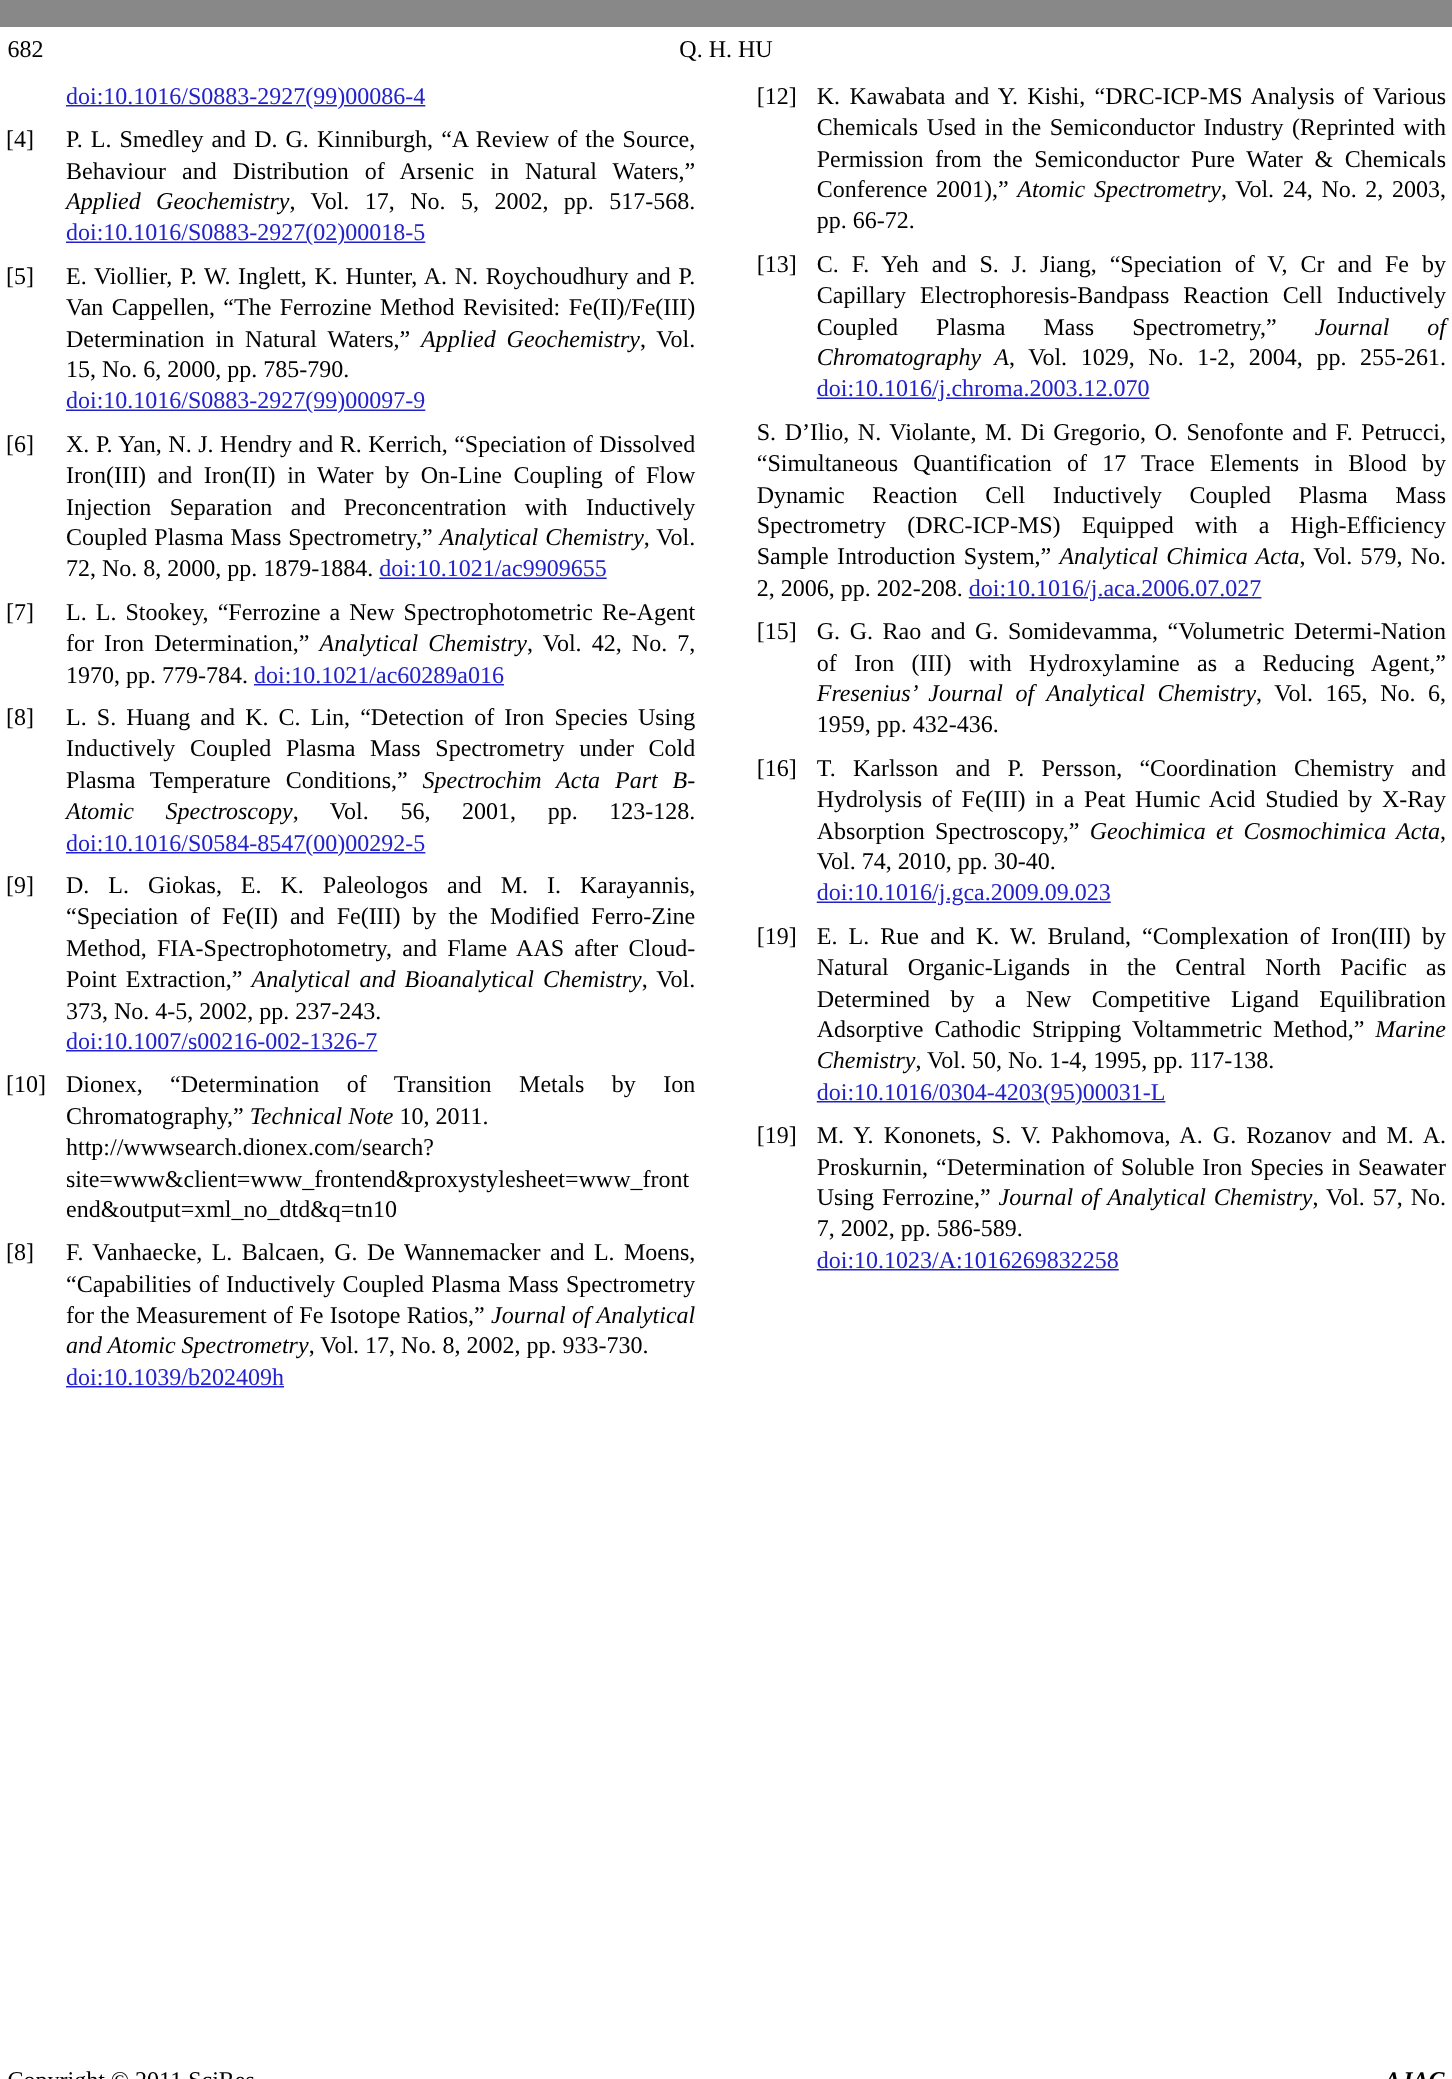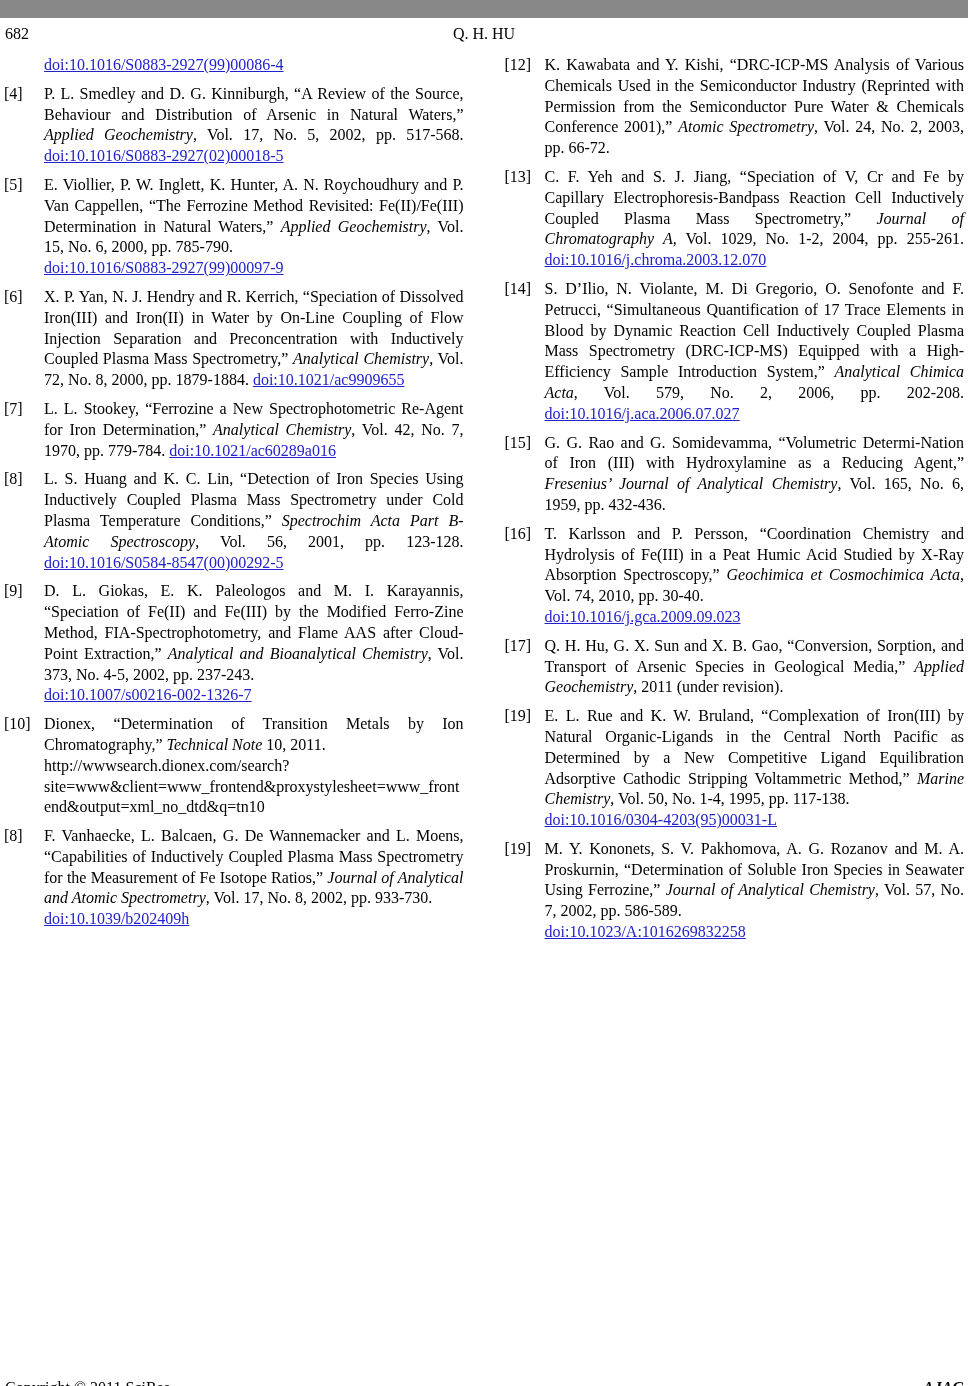--- a/index.html
+++ b/index.html
@@ -97,34 +97,29 @@
     <div class="column" id="refs-right">
         <div class="ref">
           <span class="ref-label">[12]</span>
           <div class="ref-body"><span>K. Kawabata and Y. Kishi, “DRC-ICP-MS Analysis of Various Chemicals Used in the Semiconductor Industry (Reprinted with Permission from the Semiconductor Pure Water &amp; Chemicals Conference 2001),” </span><span class="it">Atomic Spectrometry</span><span>, Vol. 24, No. 2, 2003, pp. 66-72.</span></div>
         </div>
         <div class="ref">
           <span class="ref-label">[13]</span>
           <div class="ref-body"><span>C. F. Yeh and S. J. Jiang, “Speciation of V, Cr and Fe by Capillary Electrophoresis-Bandpass Reaction Cell Inductively Coupled Plasma Mass Spectrometry,” </span><span class="it">Journal of Chromatography A</span><span>, Vol. 1029, No. 1-2, 2004, pp. 255-261. </span><a class="doi-link" href="#">doi:10.1016/j.chroma.2003.12.070</a></div>
         </div>
         <div class="ref">
-          <span class="ref-label">[14]</span>
           <div class="ref-body"><span>S. D’Ilio, N. Violante, M. Di Gregorio, O. Senofonte and F. Petrucci, “Simultaneous Quantification of 17 Trace Elements in Blood by Dynamic Reaction Cell Inductively Coupled Plasma Mass Spectrometry (DRC-ICP-MS) Equipped with a High-Efficiency Sample Introduction System,” </span><span class="it">Analytical Chimica Acta</span><span>, Vol. 579, No. 2, 2006, pp. 202-208. </span><a class="doi-link" href="#">doi:10.1016/j.aca.2006.07.027</a></div>
         </div>
         <div class="ref">
           <span class="ref-label">[15]</span>
           <div class="ref-body"><span>G. G. Rao and G. Somidevamma, “Volumetric Determi-Nation of Iron (III) with Hydroxylamine as a Reducing Agent,” </span><span class="it">Fresenius’ Journal of Analytical Chemistry</span><span>, Vol. 165, No. 6, 1959, pp. 432-436.</span></div>
         </div>
         <div class="ref">
           <span class="ref-label">[16]</span>
           <div class="ref-body"><span>T. Karlsson and P. Persson, “Coordination Chemistry and Hydrolysis of Fe(III) in a Peat Humic Acid Studied by X-Ray Absorption Spectroscopy,” </span><span class="it">Geochimica et Cosmochimica Acta</span><span>, Vol. 74, 2010, pp. 30-40.</span><br><a class="doi-link" href="#">doi:10.1016/j.gca.2009.09.023</a></div>
-        </div>
-        <div class="ref">
-          <span class="ref-label">[17]</span>
-          <div class="ref-body"><span>Q. H. Hu, G. X. Sun and X. B. Gao, “Conversion, Sorption, and Transport of Arsenic Species in Geological Media,” </span><span class="it">Applied Geochemistry</span><span>, 2011 (under revision).</span></div>
         </div>
         <div class="ref">
           <span class="ref-label">[19]</span>
           <div class="ref-body"><span>E. L. Rue and K. W. Bruland, “Complexation of Iron(III) by Natural Organic-Ligands in the Central North Pacific as Determined by a New Competitive Ligand Equilibration Adsorptive Cathodic Stripping Voltammetric Method,” </span><span class="it">Marine Chemistry</span><span>, Vol. 50, No. 1-4, 1995, pp. 117-138.</span><br><a class="doi-link" href="#">doi:10.1016/0304-4203(95)00031-L</a></div>
         </div>
         <div class="ref">
           <span class="ref-label">[19]</span>
           <div class="ref-body"><span>M. Y. Kononets, S. V. Pakhomova, A. G. Rozanov and M. A. Proskurnin, “Determination of Soluble Iron Species in Seawater Using Ferrozine,” </span><span class="it">Journal of Analytical Chemistry</span><span>, Vol. 57, No. 7, 2002, pp. 586-589.</span><br><a class="doi-link" href="#">doi:10.1023/A:1016269832258</a></div>
         </div>
       </div>

